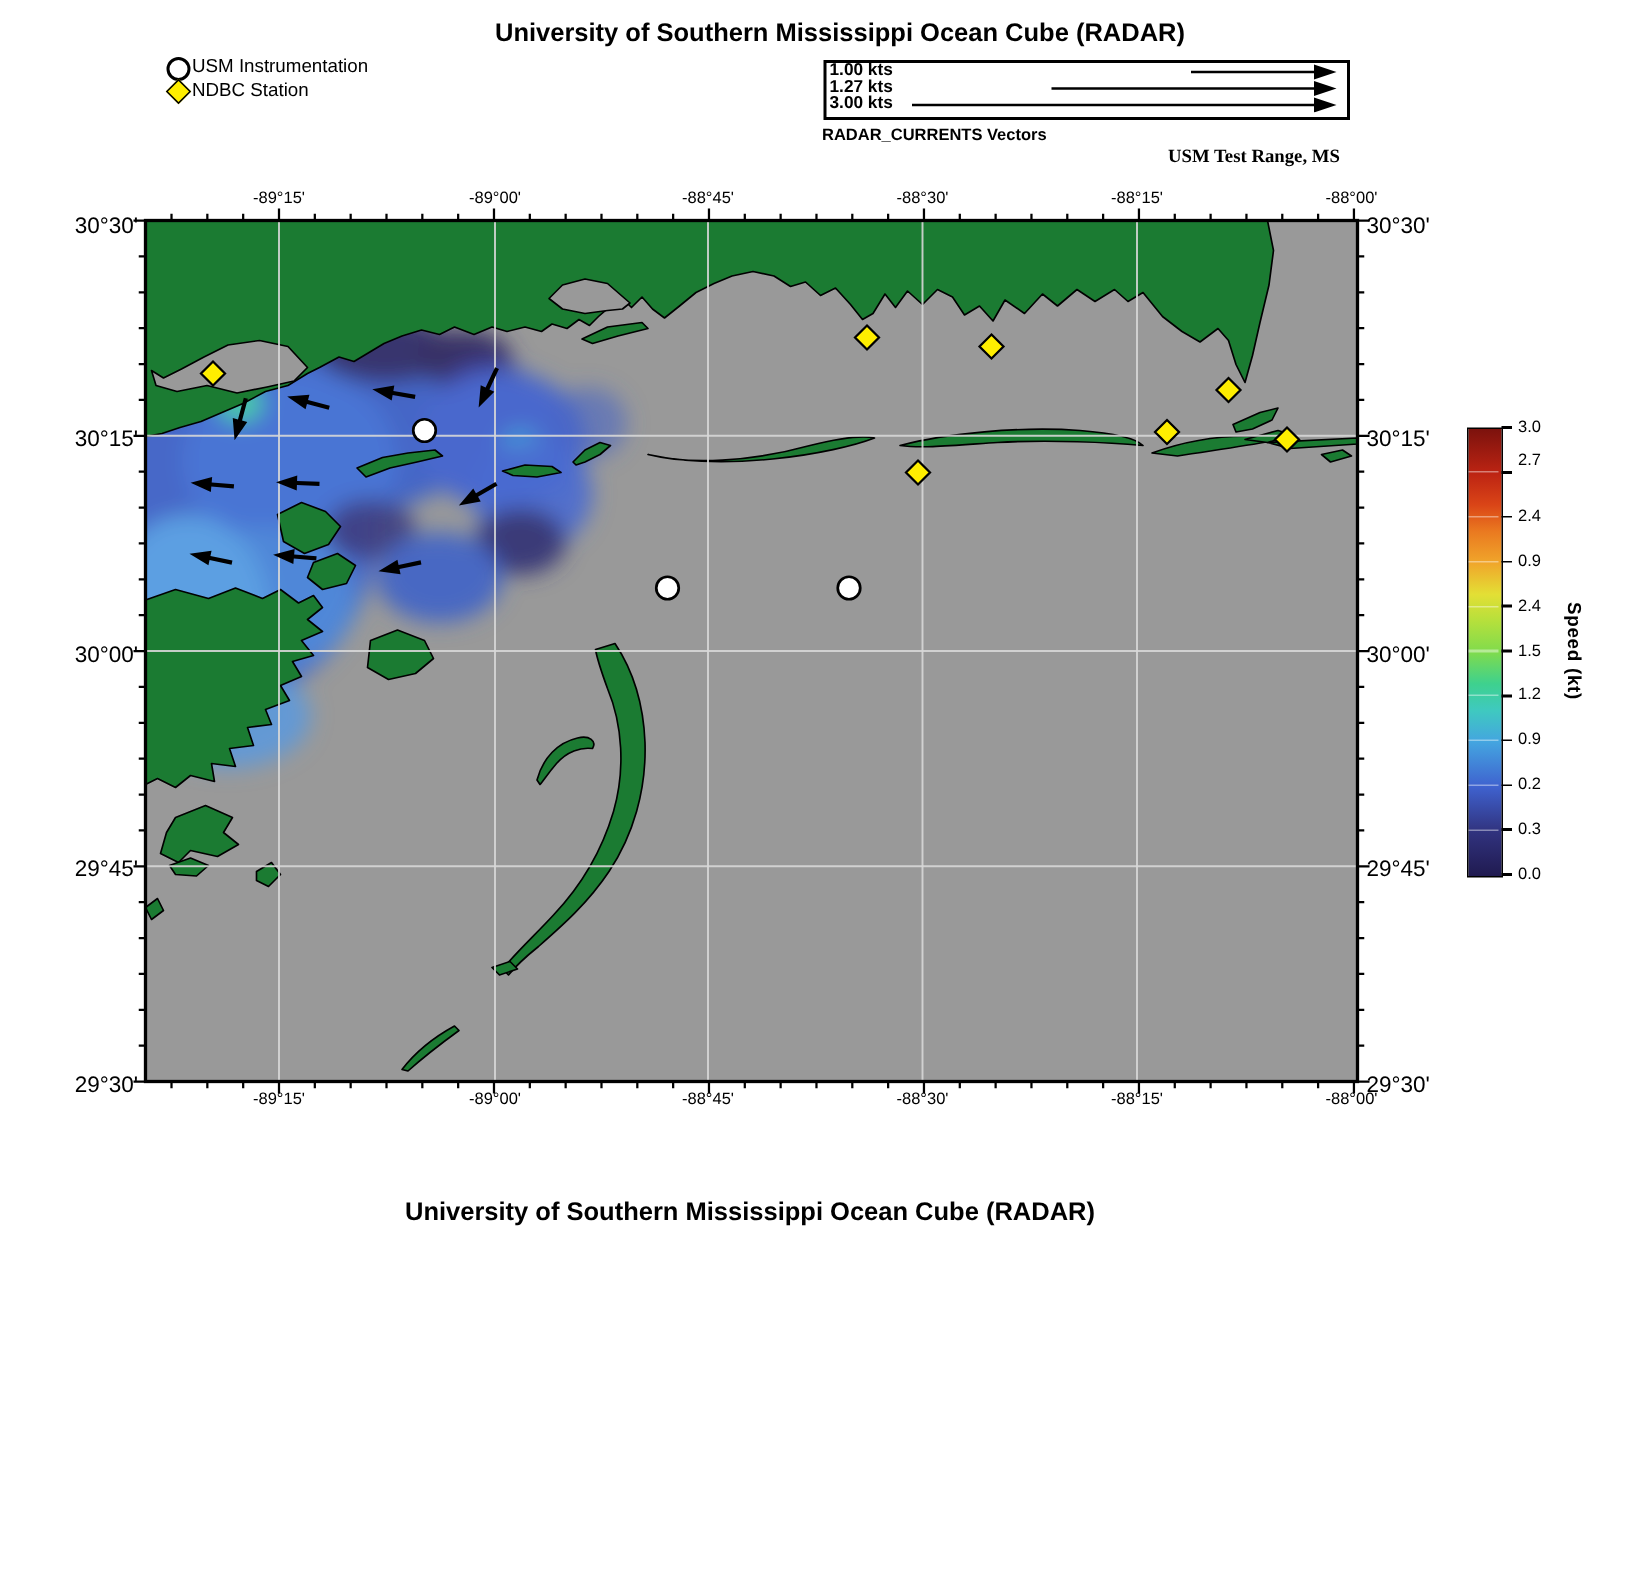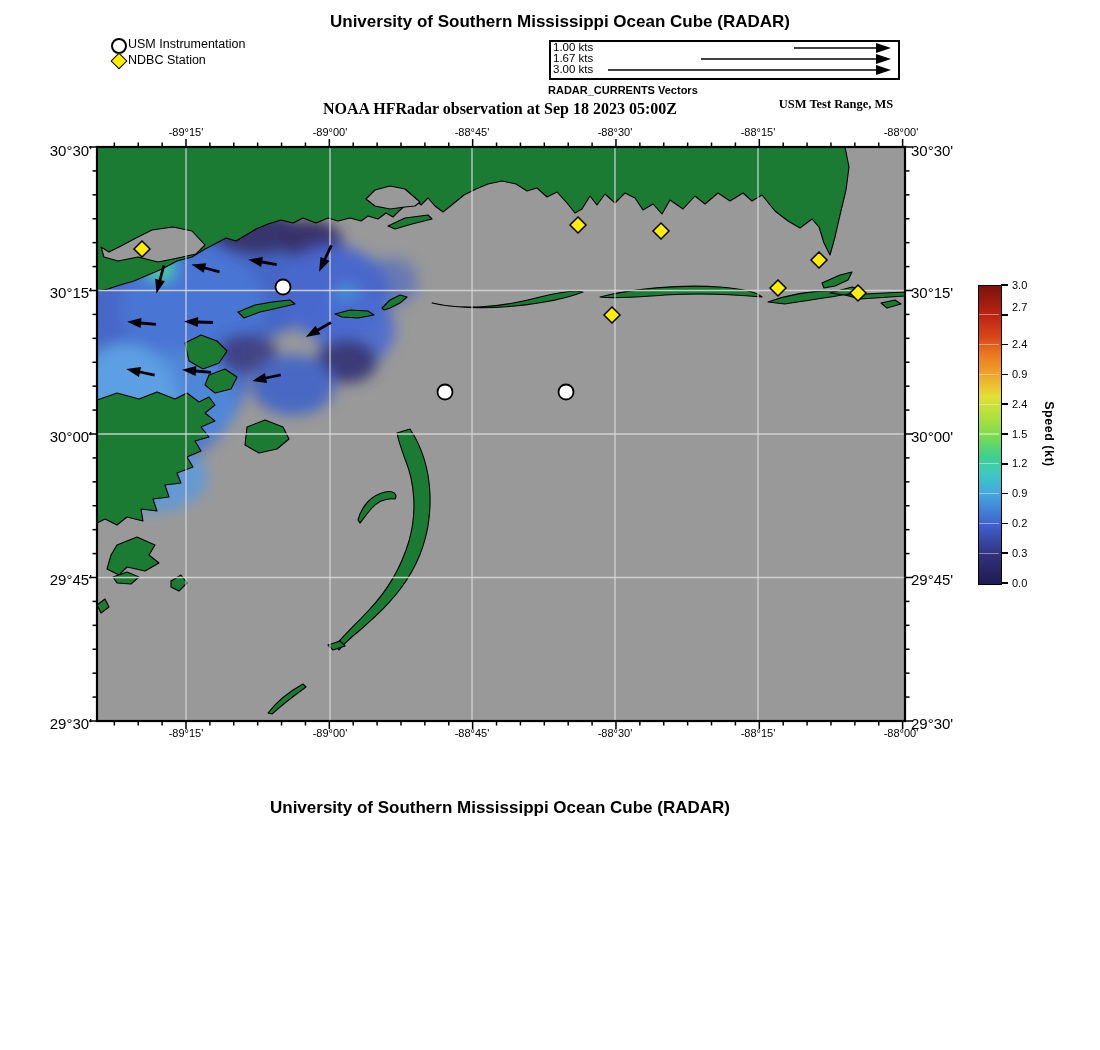--- a/index.html
+++ b/index.html
@@ -8,21 +8,21 @@
   .abs{position:absolute;}
   #main-title{left:20px;top:12px;width:1080px;text-align:center;font-size:17px;font-weight:bold;}
   #footer-title{left:0;top:798px;width:1000px;text-align:center;font-size:17px;font-weight:bold;}
   
   .leg-sym-circle{left:111px;top:38px;width:12px;height:12px;border:2px solid #000;border-radius:50%;background:#fff;}
   .leg-sym-diamond{left:113px;top:55px;width:10px;height:10px;border:1.6px solid #000;background:#ffee00;transform:rotate(45deg);}
   .leg-label{font-size:12.5px;font-weight:normal;white-space:nowrap;}
   #leg1{left:128px;top:37px;} #leg2{left:128px;top:53px;}
   
   #vec-box{left:549px;top:40px;width:347px;height:36px;border:2.5px solid #000;background:#fff;}
-  .kts{left:553px;font-size:11.5px;font-weight:normal;line-height:11px;}
+  .kts{left:553px;font-size:11.5px;font-weight:bold;line-height:11px;}
   #kts1{top:42px;} #kts2{top:53px;} #kts3{top:64px;}
   #vec-caption{left:548px;top:84px;font-size:11px;font-weight:bold;}
   #subtitle{left:0;top:100px;width:1000px;text-align:center;font-size:16px;font-weight:bold;
             font-family:"Liberation Serif","DejaVu Serif",serif;}
   #range-label{left:736px;top:97px;width:200px;text-align:center;font-size:12.5px;font-weight:bold;
             font-family:"Liberation Serif","DejaVu Serif",serif;}
   .tick-label-x{font-size:11px;width:70px;text-align:center;}
   .tick-label-y{font-size:15px;white-space:nowrap;}
   
   #cbar{left:978px;top:285px;width:22px;height:298px;border:1.6px solid #000;}
@@ -39,33 +39,32 @@
 
   <div id="main-title" class="abs">University of Southern Mississippi Ocean Cube (RADAR)</div>
 
   <div class="abs leg-sym-circle"></div>
   <div class="abs leg-label" id="leg1">USM Instrumentation</div>
   <div class="abs leg-sym-diamond"></div>
   <div class="abs leg-label" id="leg2">NDBC Station</div>
 
   <div id="vec-box" class="abs"></div>
   <div class="abs kts" id="kts1">1.00 kts</div>
-  <div class="abs kts" id="kts2">1.67 kts</div>
+  <div class="abs kts" id="kts2">1.27 kts</div>
   <div class="abs kts" id="kts3">3.00 kts</div>
   <svg id="vs-svg" class="abs" style="left:550px;top:41px;" width="345" height="34">
       <line x1="244" y1="7" x2="330" y2="7" stroke="#000" stroke-width="1.6"></line>
       <path d="M341,7 L326,2 L326,12 Z" fill="#000"></path>
       <line x1="151" y1="18" x2="330" y2="18" stroke="#000" stroke-width="1.6"></line>
       <path d="M341,18 L326,13 L326,23 Z" fill="#000"></path>
       <line x1="58" y1="29" x2="330" y2="29" stroke="#000" stroke-width="1.6"></line>
       <path d="M341,29 L326,24 L326,34 Z" fill="#000"></path>
     </svg>
   <div id="vec-caption" class="abs">RADAR_CURRENTS Vectors</div>
 
-  <div id="subtitle" class="abs">NOAA HFRadar observation at Sep 18 2023 05:00Z</div>
   <div id="range-label" class="abs">USM Test Range, MS</div>
 
   <svg id="map-svg" class="abs" style="left:85px;top:135px;" width="832" height="598" viewBox="0 0 832 598">
     <defs>
       <filter id="blur" x="-30%" y="-30%" width="160%" height="160%">
           <feGaussianBlur stdDeviation="7"></feGaussianBlur>
         </filter>
       <clipPath id="mapclip">
           <rect x="12" y="12" width="808" height="574"></rect>
         </clipPath>

